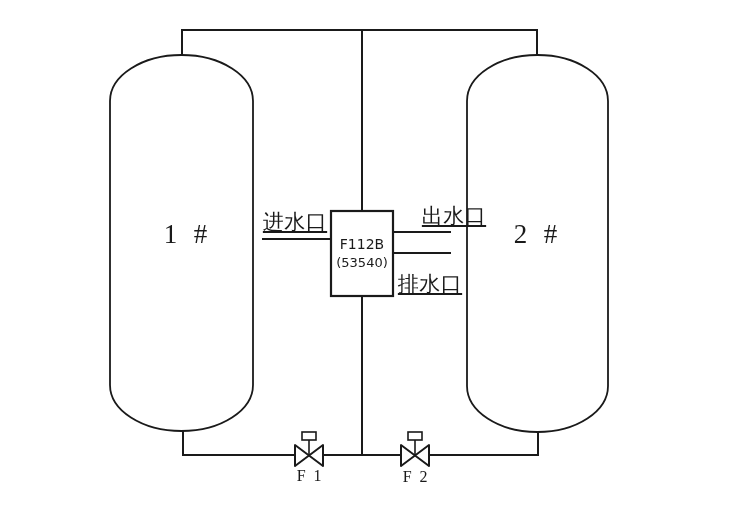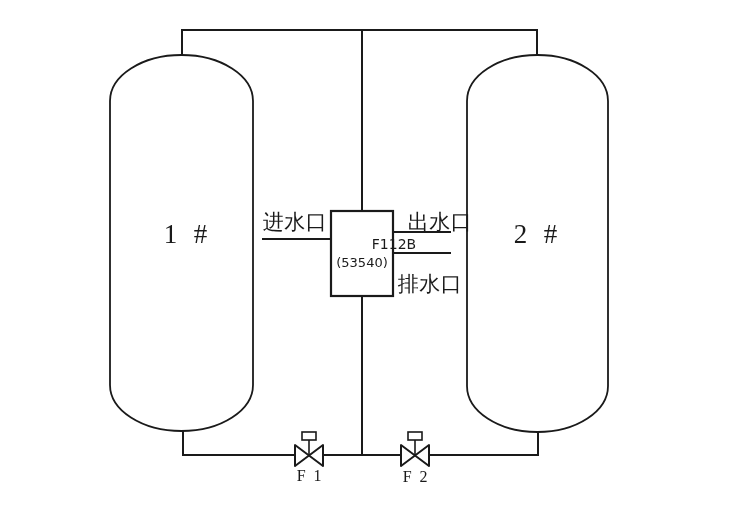--- a/index.html
+++ b/index.html
@@ -36,25 +36,25 @@
   .valve-label {
     font-family: "Liberation Serif", serif;
     font-size: 16px;
     letter-spacing: 0.12em;
   }
   .cjk-label {
     font-family: "DejaVu Sans", sans-serif;
     font-size: 21px;
     font-weight: 500;
     letter-spacing: 0.02em;
+    text-decoration: underline;
   }
   .box-label-1 {
     font-family: "DejaVu Sans", sans-serif;
     font-size: 14px;
-    margin-left: 32px;
   }
   .box-label-2 {
     font-family: "DejaVu Sans", sans-serif;
     font-size: 13px;
   }
 </style>
 </head>
 <body>
 
 <div class="canvas">
@@ -96,21 +96,21 @@
       <polygon points="429,445 429,466 415,455.5" fill="#ffffff" stroke-linejoin="round"></polygon>
     </g>
   </svg>
 
   <div class="lbl tank-label" style="left:188px; top:221px;">1 #</div>
 
   <div class="lbl tank-label" style="left:538px; top:221px;">2 #</div>
 
   <div class="lbl cjk-label" style="left:295px; top:212px;">进水口</div>
 
-  <div class="lbl cjk-label" style="left:440px; top:206px;margin-top:6px;">出水口</div>
+  <div class="lbl cjk-label" style="left:454px; top:206px;">出水口</div>
 
   <div class="lbl cjk-label" style="left:430px; top:274px;">排水口</div>
 
   <div class="lbl box-label-1" style="left:362px; top:237px;">F112B</div>
 
   <div class="lbl box-label-2" style="left:362px; top:256px;">(53540)</div>
 
   <div class="lbl valve-label" style="left:310px; top:468px;">F 1</div>
 
   <div class="lbl valve-label" style="left:416px; top:469px;">F 2</div>

